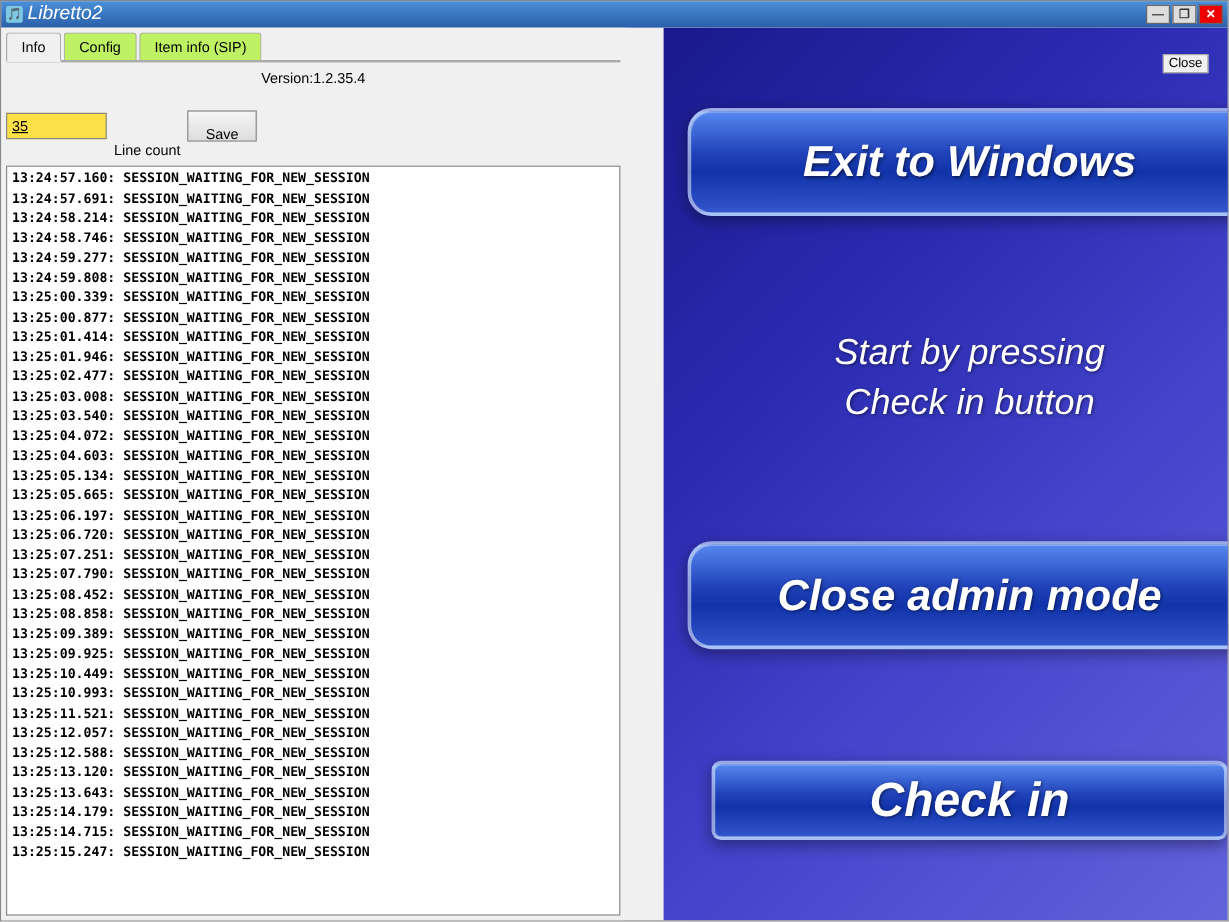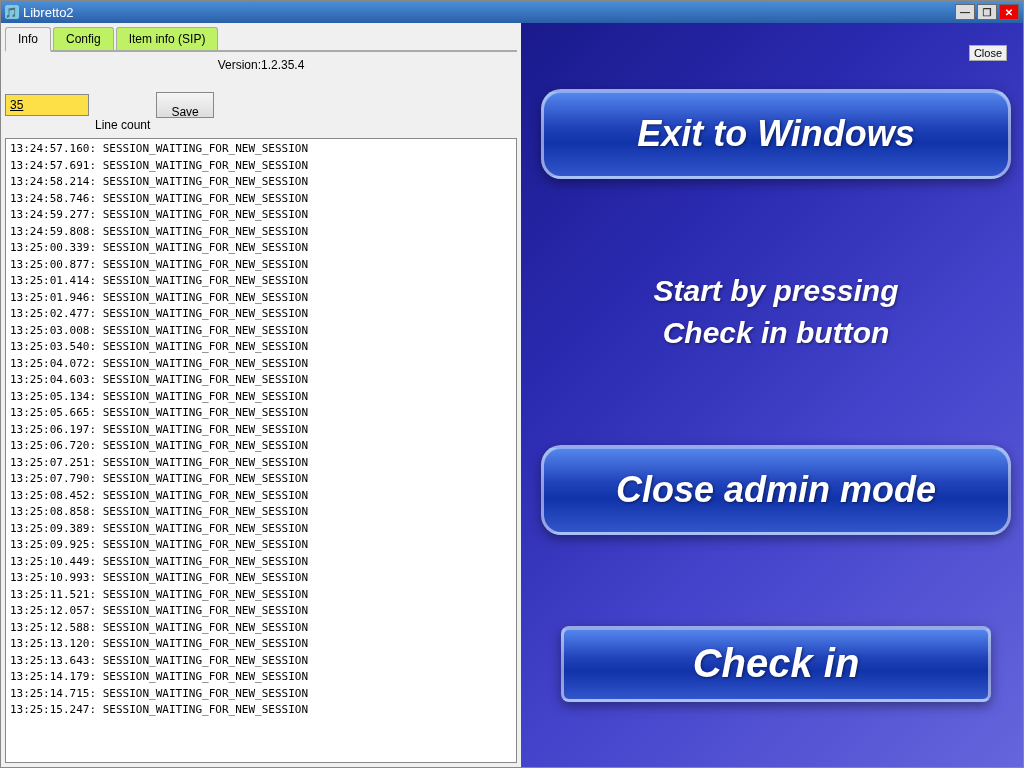--- a/index.html
+++ b/index.html
@@ -45,22 +45,23 @@
       height: 14px;
       background: #7ec8e3;
       border-radius: 2px;
       display: flex;
       align-items: center;
       justify-content: center;
       font-size: 10px;
     }
 
     .title-bar-title {
-      font-size: 13px;
+      font-size: 16px;
       font-weight: normal;
+      font-style: italic;
     }
 
     .title-bar-buttons {
       display: flex;
       gap: 2px;
     }
 
     .title-btn {
       width: 20px;
       height: 16px;
@@ -84,20 +85,21 @@
       border: 1px solid #aaa;
       font-size: 11px;
       padding: 1px 4px;
     }
 
     
     .main-content {
       display: flex;
       flex: 1;
       overflow: hidden;
+      gap: 32px;
     }
 
     
     .left-panel {
       width: 520px;
       background: #f0f0f0;
       display: flex;
       flex-direction: column;
       flex-shrink: 0;
       padding: 4px;
@@ -167,20 +169,21 @@
 
     .log-area {
       flex: 1;
       border: 1px solid #888;
       background: white;
       overflow-y: auto;
       padding: 2px 4px;
       font-family: monospace;
       font-size: 11px;
       line-height: 1.5;
+      font-weight: bold;
     }
 
     .log-line {
       white-space: nowrap;
     }
 
     
     .right-panel {
       flex: 1;
       background: linear-gradient(135deg, #1a1a8c 0%, #2a2ab0 30%, #4444cc 60%, #6666dd 100%);
@@ -205,30 +208,30 @@
       display: flex;
       align-items: center;
       justify-content: center;
       text-shadow: 1px 1px 3px rgba(0,0,0,0.5);
       box-shadow: 0 4px 12px rgba(0,0,0,0.4), inset 0 1px 0 rgba(255,255,255,0.3);
     }
 
     .middle-text {
       color: white;
       font-size: 30px;
-      font-weight: bold;
+      font-weight: normal;
       font-style: italic;
       text-align: center;
       text-shadow: 1px 1px 3px rgba(0,0,0,0.5);
       line-height: 1.4;
     }
 
     .check-in-btn {
       width: 430px;
-      height: 76px;
+      height: 66px;
       border-radius: 8px;
       border: 3px solid rgba(255,255,255,0.5);
       background: linear-gradient(to bottom, #5588ee 0%, #2244bb 40%, #1133aa 60%, #3355cc 100%);
       color: white;
       font-size: 40px;
       font-weight: bold;
       font-style: italic;
       cursor: pointer;
       display: flex;
       align-items: center;

